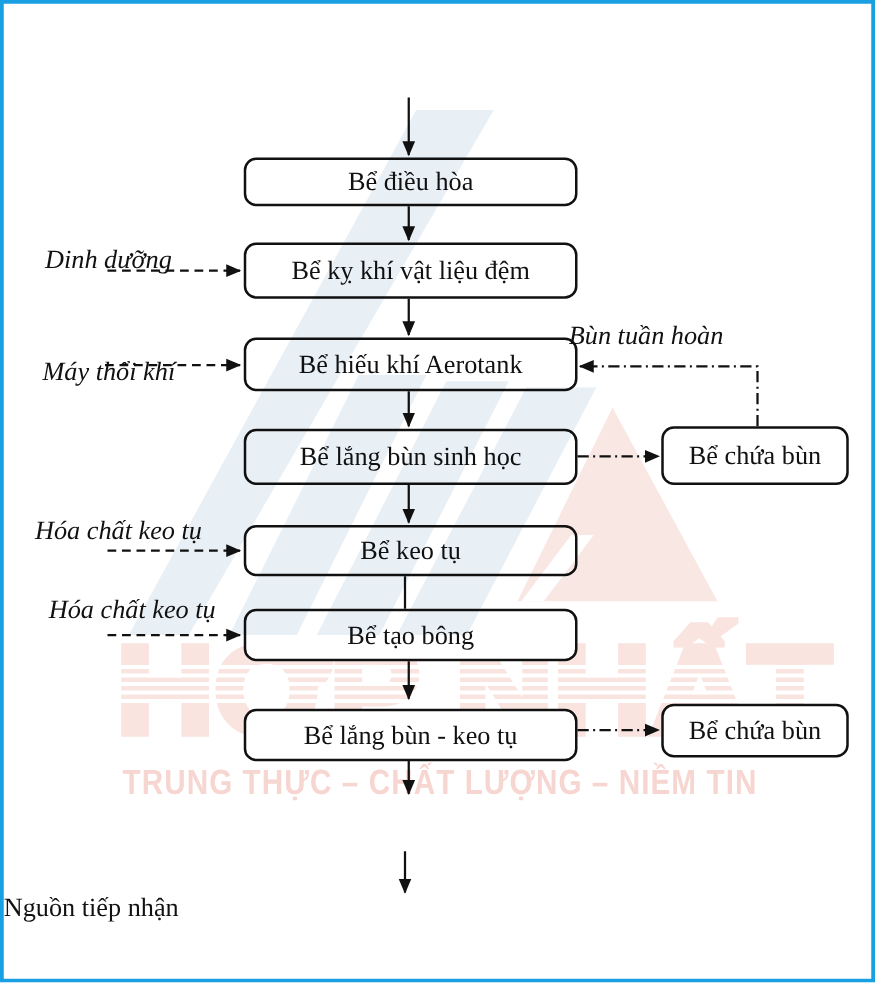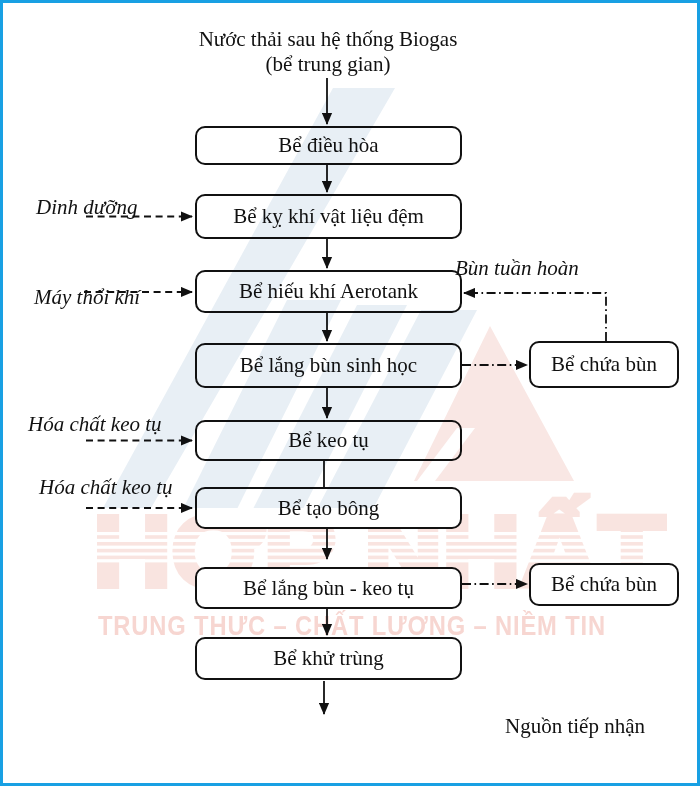--- a/index.html
+++ b/index.html
@@ -27,21 +27,21 @@
   
   .node{
     position:absolute;z-index:3;box-sizing:border-box;
     background:#ffffff;border:2px solid #111111;border-radius:10px;
     display:flex;align-items:center;justify-content:center;
     font-size:21px;white-space:nowrap;
   }
   
   .lbl{position:absolute;z-index:4;font-size:21px;line-height:24px;white-space:nowrap;font-style:italic;}
   #title{position:absolute;z-index:4;left:0;top:24px;width:650px;text-align:center;font-size:21px;line-height:25px;}
-  #outlet{position:absolute;z-index:4;left:0;top:711px;width:642px;text-align:right;font-size:21px;line-height:25px;}
+  #outlet{position:absolute;z-index:4;left:0;top:711px;width:642px;text-align:left;font-size:21px;line-height:25px;}
   
   #logo-overlay{position:absolute;left:0;top:0;z-index:5;mix-blend-mode:multiply;pointer-events:none;}
 </style>
 </head>
 <body>
 
 <div id="frame">
 
   <svg id="wm-brand-svg" width="700" height="786" viewBox="0 0 700 786">
     <defs>
@@ -88,24 +88,20 @@
       </g>
 
       <g stroke-dasharray="9 3.5 1.6 3.5">
         <line x1="459" y1="362" x2="524" y2="362" marker-end="url(#ah)"></line>
         <line x1="459" y1="581" x2="524" y2="581" marker-end="url(#ah)"></line>
         <polyline points="603,338 603,290 461,290" marker-end="url(#ah)"></polyline>
       </g>
     </g>
   </svg>
 
-  <div id="title">
-    <div>Nước thải sau hệ thống Biogas</div>
-    <div>(bể trung gian)</div>
-  </div>
   <div id="outlet">
     <div>Nguồn tiếp nhận</div>
   </div>
 
   <div class="node" style="left:192px;top:123px;width:267px;height:39px;">
       <span>Bể điều hòa</span>
     </div>
   <div class="node" style="left:192px;top:191px;width:267px;height:45px;">
       <span>Bể kỵ khí vật liệu đệm</span>
     </div>
@@ -123,23 +119,20 @@
     </div>
   <div class="node" style="left:192px;top:484px;width:267px;height:42px;">
       <span>Bể tạo bông</span>
     </div>
   <div class="node" style="left:192px;top:564px;width:267px;height:42px;">
       <span>Bể lắng bùn - keo tụ</span>
     </div>
   <div class="node" style="left:526px;top:560px;width:150px;height:43px;">
       <span>Bể chứa bùn</span>
     </div>
-  <div class="node" style="left:192px;top:634px;width:267px;height:43px;">
-      <span>Bể khử trùng</span>
-    </div>
 
   <div class="lbl" style="left:33px;top:192px;">Dinh dưỡng</div>
   <div class="lbl" style="left:31px;top:282px;">Máy thổi khí</div>
   <div class="lbl" style="left:25px;top:409px;">Hóa chất keo tụ</div>
   <div class="lbl" style="left:36px;top:472px;">Hóa chất keo tụ</div>
   <div class="lbl" style="left:452px;top:253px;">Bùn tuần hoàn</div>
 
   <svg id="logo-overlay" width="700" height="786" viewBox="0 0 700 786">
     <polygon points="487,323 571,478 411,478" fill="#f9e7e4"></polygon>
     <g fill="#e8eff5">

